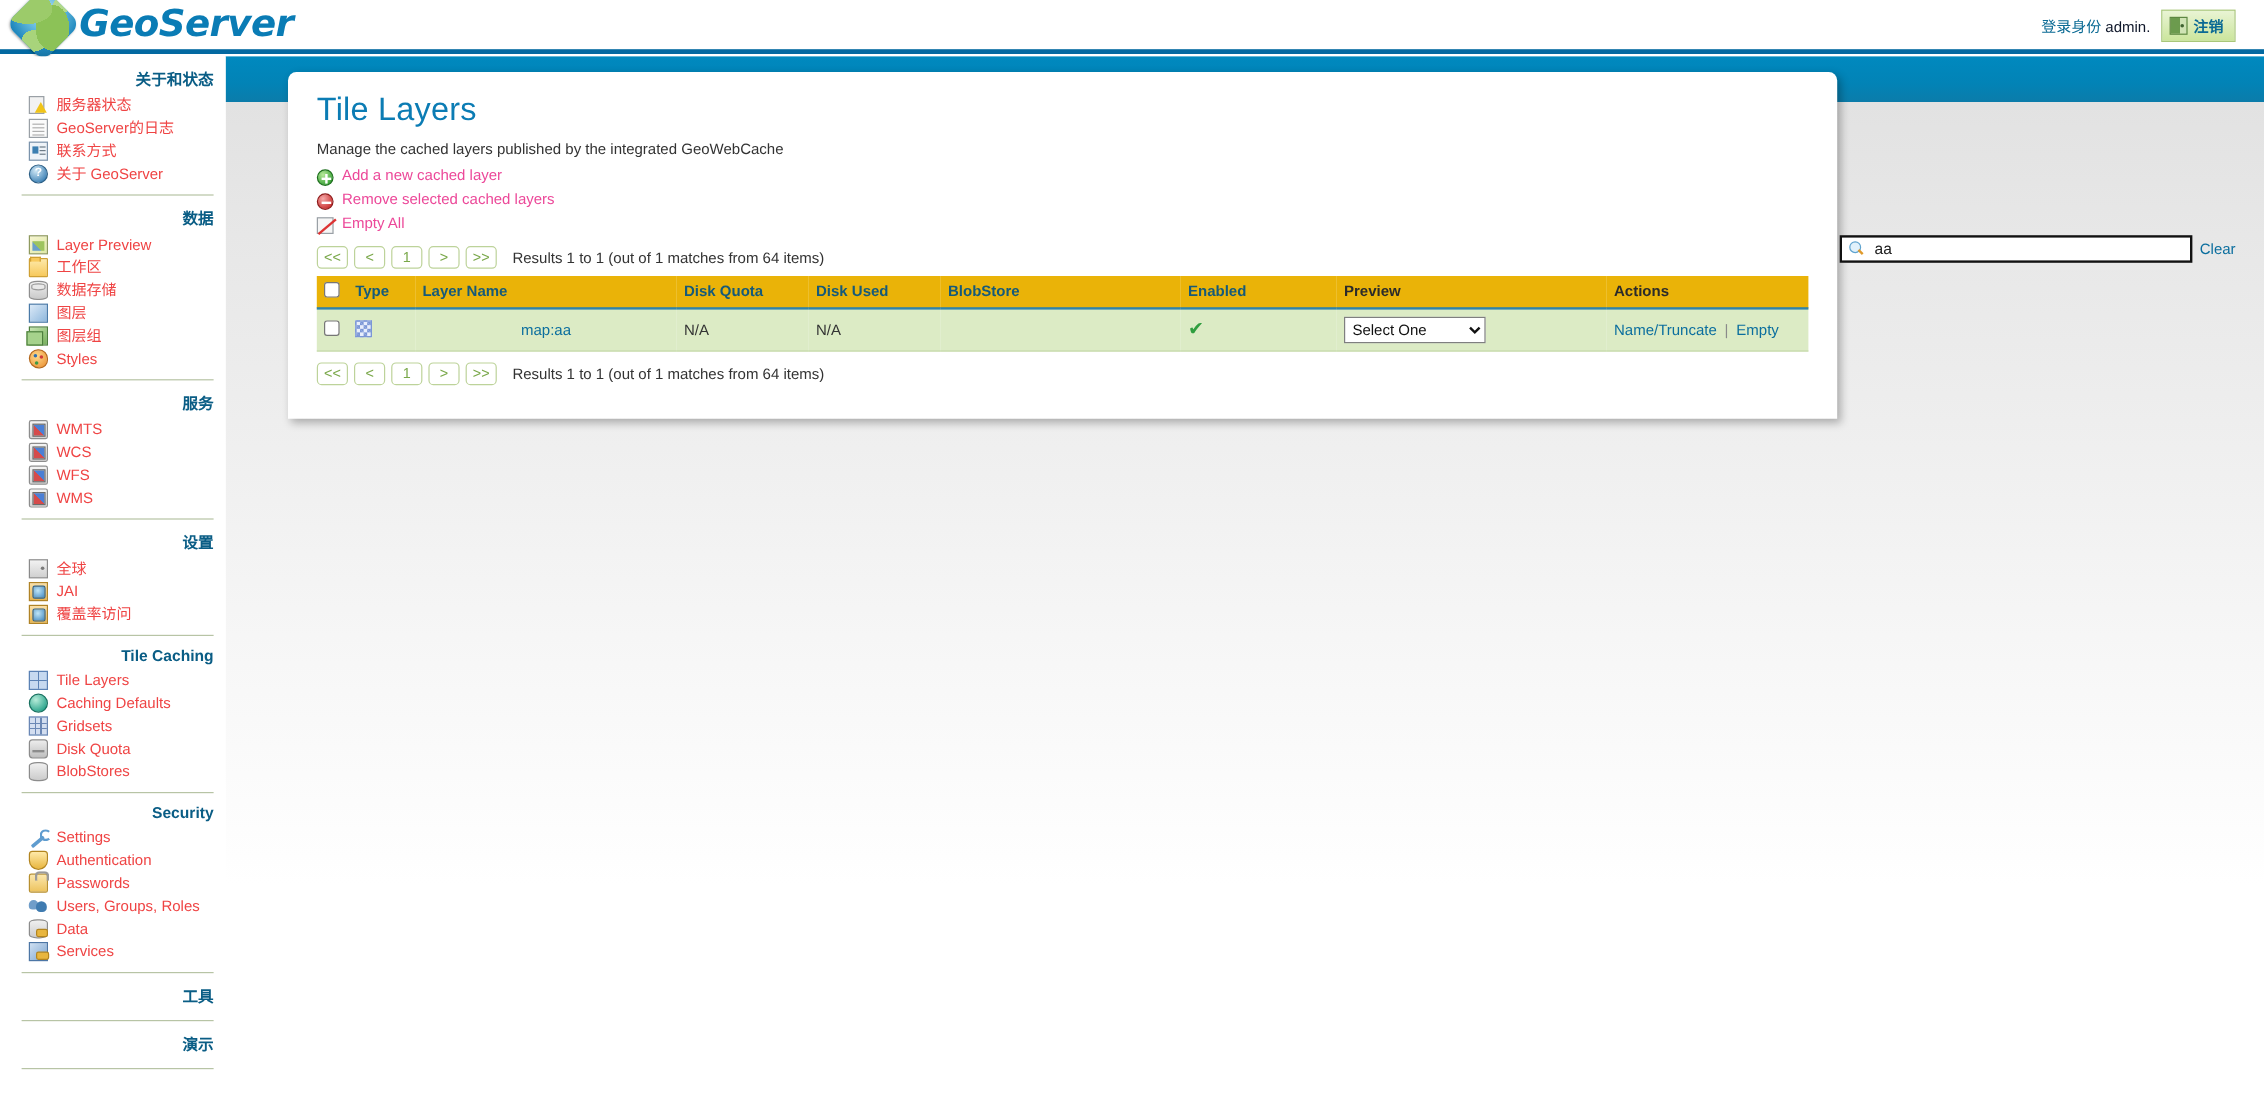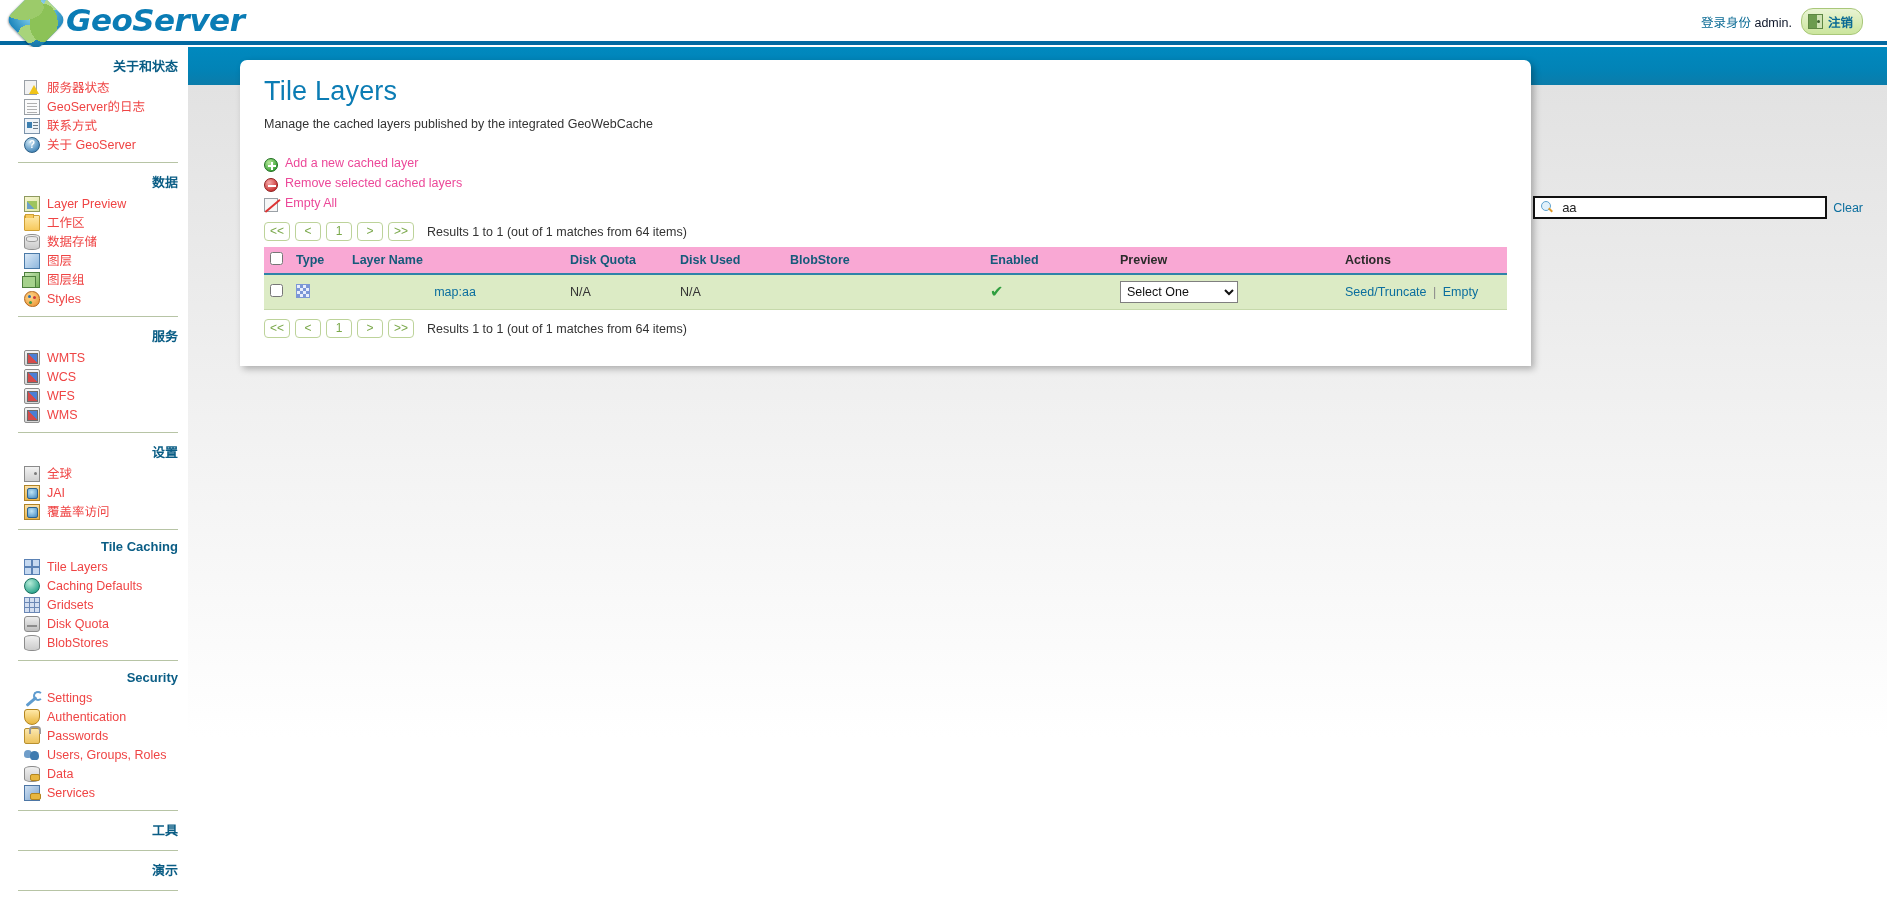--- a/index.html
+++ b/index.html
@@ -62,21 +62,21 @@
     right: 24px; top: 8px;
     display: flex; align-items: center; gap: 9px;
     font-size: 12.5px;
   }
   #login-text { color: #0a6a94; }
   #login-text .user { color: #0f172a; }
   #logout-button {
     display: inline-flex; align-items: center; gap: 5px;
     background: linear-gradient(to bottom, #e9f4d4 0%, #cbe59c 100%);
     border: 1px solid #a9c77a;
-    border-radius: 12px;
+    border-radius: 0;
     padding: 3px 9px 3px 6px;
     color: #0a6a94;
     font-weight: bold;
     font-size: 12.5px;
     cursor: pointer;
     text-decoration: none;
   }
   .door-icon {
     width: 15px; height: 15px;
     position: relative;
@@ -217,21 +217,21 @@
   #page-title {
     font-size: 27px;
     color: #0b7cb4;
     font-weight: normal;
     margin: 6px 0 10px 0;
     letter-spacing: 0.2px;
   }
   #page-desc {
     font-size: 12.5px;
     color: #333;
-    margin-bottom: 22px;
+    margin-bottom: 5px;
   }
   .action-link {
     display: flex;
     align-items: flex-end;
     gap: 7px;
     color: #ec4899;
     font-size: 12.5px;
     line-height: 18px;
     padding: 1px 0;
     cursor: pointer;
@@ -323,21 +323,21 @@
   }
   #clear-link { color: #0b6e9e; font-size: 12.5px; cursor: pointer; text-decoration: none;}
 
   
   table.gs-table {
     width: 100%;
     border-collapse: collapse;
     font-size: 12.5px;
   }
   table.gs-table thead th {
-    background: #f9a8d4;
+    background: #eab308;
     color: #155a7a;
     text-align: left;
     font-weight: bold;
     padding: 5px 6px;
     border-bottom: 2px solid #2f83a8;
     white-space: nowrap;
   }
   table.gs-table thead th.plain { color: #2b2b2b; }
   table.gs-table thead th a { color: #155a7a; text-decoration: none; cursor: pointer; }
   table.gs-table tbody td {
@@ -638,21 +638,21 @@
         <td class="col-blob"></td>
         <td class="col-enabled">
           <span class="check-mark">✔</span>
         </td>
         <td class="col-preview">
           <select class="preview-select">
             <option>Select One</option>
           </select>
         </td>
         <td>
-          <a class="act-link" href="#">Seed/Truncate</a>
+          <a class="act-link" href="#">Name/Truncate</a>
           <span class="act-sep">|</span>
           <a class="act-link" href="#">Empty</a>
         </td>
       </tr>
     </tbody>
   </table>
 
   <div class="pager-row">
     <span class="pg-btn">&lt;&lt;</span>
     <span class="pg-btn">&lt;</span>

